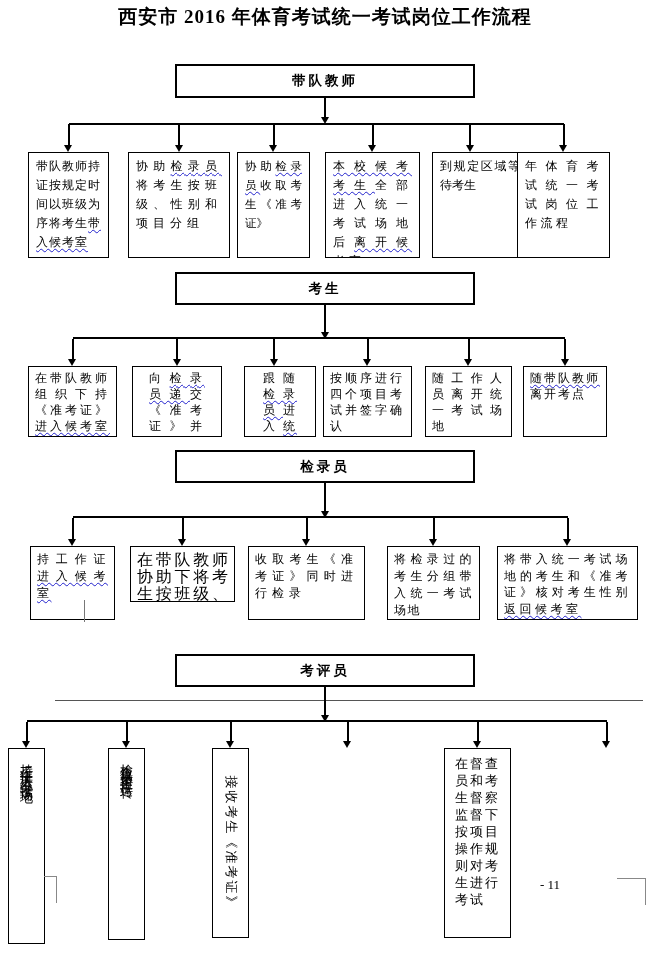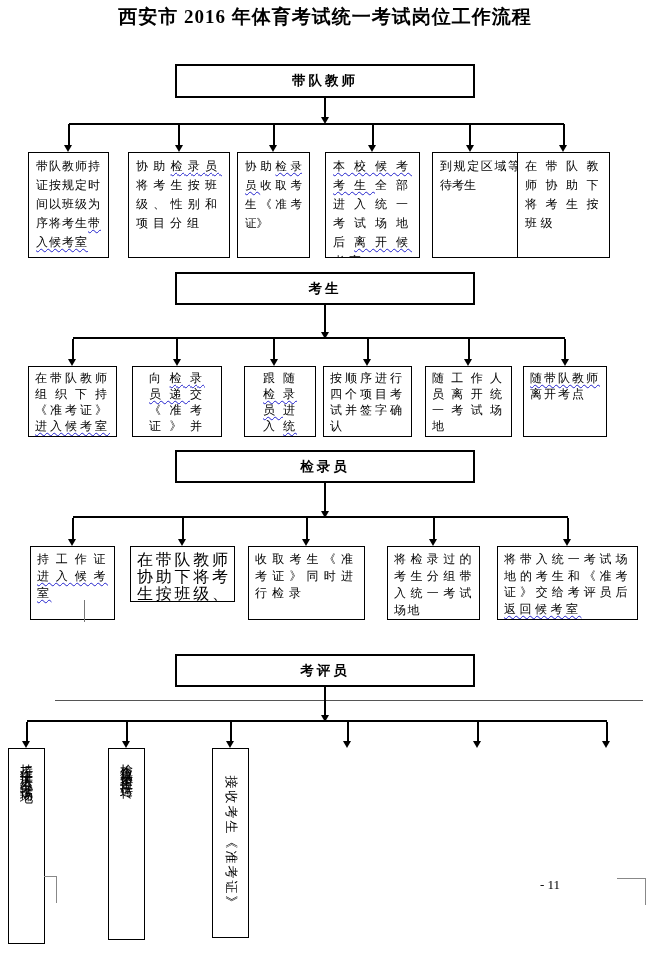--- a/index.html
+++ b/index.html
@@ -46,21 +46,21 @@
     <div class="ar" style="left:174.5px;top:124px;height:28px"></div>
     <div class="ar" style="left:269px;top:124px;height:28px"></div>
     <div class="ar" style="left:368px;top:124px;height:28px"></div>
     <div class="ar" style="left:465.5px;top:124px;height:28px"></div>
     <div class="ar" style="left:559px;top:124px;height:28px"></div>
     <div class="fb" style="left:28px;top:152px;width:81px;height:106px;letter-spacing:1px;line-height:19px;padding:4px 7px"><span>带队教师持证按规定时间以班级为序将考生</span><span class="wv">带入候考室</span></div>
     <div class="fb" style="left:128px;top:152px;width:102px;height:106px;letter-spacing:5px;line-height:19px;padding:4px 7px"><span>协助</span><span class="wv">检录员</span><span>将考生按班级、性别和项目分组</span></div>
     <div class="fb" style="left:237px;top:152px;width:73px;height:106px;font-size:11.5px;line-height:19px;padding:4px 7px"><span>协助</span><span class="wv">检录员</span><span>收取考生《准考证》</span></div>
     <div class="fb" style="left:325px;top:152px;width:95px;height:106px;letter-spacing:4px;line-height:19px;padding:4px 7px"><span class="wv">本校候考考生</span><span>全部进入统一考试场地后</span><span class="wv">离开候考室</span></div>
     <div class="fb" style="left:432px;top:152px;width:96px;height:106px;line-height:19px;padding:4px 7px"><span>到规定区域等待考生</span></div>
-    <div class="fb" style="left:517px;top:152px;width:93px;height:106px;letter-spacing:3.5px;line-height:19px;padding:4px 7px"><span>在带队教师协助下将考生按班级</span></div>
+    <div class="fb" style="left:517px;top:152px;width:93px;height:106px;letter-spacing:3.5px;line-height:19px;padding:4px 7px"><span>年体育考试统一考试岗位工作流程</span></div>
   </div>
 
   <div>
     <div class="hd" style="left:175px;top:272px;width:300px;height:33px">
       <span>考生</span>
     </div>
     <div class="ar" style="left:320.5px;top:305px;height:33.5px"></div>
     <div class="ln" style="left:72.5px;top:337px;width:492.5px;height:2px"></div>
     <div class="ar" style="left:68px;top:339px;height:27px"></div>
     <div class="ar" style="left:172.5px;top:339px;height:27px"></div>
@@ -84,21 +84,21 @@
     <div class="ln" style="left:72.5px;top:516px;width:495px;height:2px"></div>
     <div class="ar" style="left:68px;top:518px;height:28px"></div>
     <div class="ar" style="left:178px;top:518px;height:28px"></div>
     <div class="ar" style="left:302px;top:518px;height:28px"></div>
     <div class="ar" style="left:429px;top:518px;height:28px"></div>
     <div class="ar" style="left:563px;top:518px;height:28px"></div>
     <div class="fb" style="left:30px;top:546px;width:85px;height:74px;letter-spacing:2.5px;line-height:17px"><span>持工作证</span><span class="wv">进入候考室</span></div>
     <div class="fb" style="left:130px;top:546px;width:105px;height:56px;font-size:16px;line-height:17px"><span>在带队教师协助下将考生按班级、性别和项目分组</span></div>
     <div class="fb" style="left:248px;top:546px;width:117px;height:74px;letter-spacing:5px;line-height:17px"><span>收取考生《准考证》同时进行检录</span></div>
     <div class="fb" style="left:387px;top:546px;width:93px;height:74px;letter-spacing:1.5px;line-height:17px"><span>将检录过的考生分组带入统一考试场地</span></div>
-    <div class="fb" style="left:497px;top:546px;width:141px;height:74px;letter-spacing:3.5px;line-height:16.5px"><span>将带入统一考试场地的考生和《准考证》交给考评员后</span><span class="wv">返回候考室</span></div>
+    <div class="fb" style="left:497px;top:546px;width:141px;height:74px;letter-spacing:3.5px;line-height:16.5px"><span>将带入统一考试场地的考生和《准考证》核对考生性别</span><span class="wv">返回候考室</span></div>
   </div>
 
   <div>
     <div class="hd" style="left:175px;top:654px;width:300px;height:33px">
       <span>考评员</span>
     </div>
     <div class="thin" style="left:55px;top:700px;width:588px;height:1px"></div>
     <div class="ar" style="left:320.5px;top:687px;height:35px"></div>
     <div class="ln" style="left:26.5px;top:720px;width:580px;height:2px"></div>
     <div class="ar" style="left:22px;top:722px;height:26px"></div>
@@ -109,20 +109,21 @@
     <div class="ar" style="left:602px;top:722px;height:26px"></div>
     <div class="fb fb-v" style="left:8px;top:748px;width:37px;height:196px">
       <span class="vt"><span>持工作证进入统一考试场地</span></span>
     </div>
     <div class="fb fb-v" style="left:108px;top:748px;width:37px;height:192px">
       <span class="vt"><span>检查仪器是否正常运转</span></span>
     </div>
     <div class="fb fb-r" style="left:212px;top:748px;width:37px;height:190px">
       <span class="rt"><span>接收考生《准考证》</span></span>
     </div>
+    <div class="fb" style="left:444px;top:748px;width:67px;height:190px;font-size:13px;letter-spacing:2px;line-height:17px;padding:6px 10px"><span>在督查员和考生督察监督下按项目操作规则对考生进行考试</span></div>
   </div>
 
   <div class="pagenum">- 11</div>
   <div class="mk-v" style="left:84px;top:600px;width:1px;height:22px"></div>
   <div class="mk-l" style="left:44px;top:876px;width:13px;height:27px"></div>
   <div class="mk-l" style="left:617px;top:878px;width:29px;height:27px"></div>
 
 </div>
 
 </body></html>

